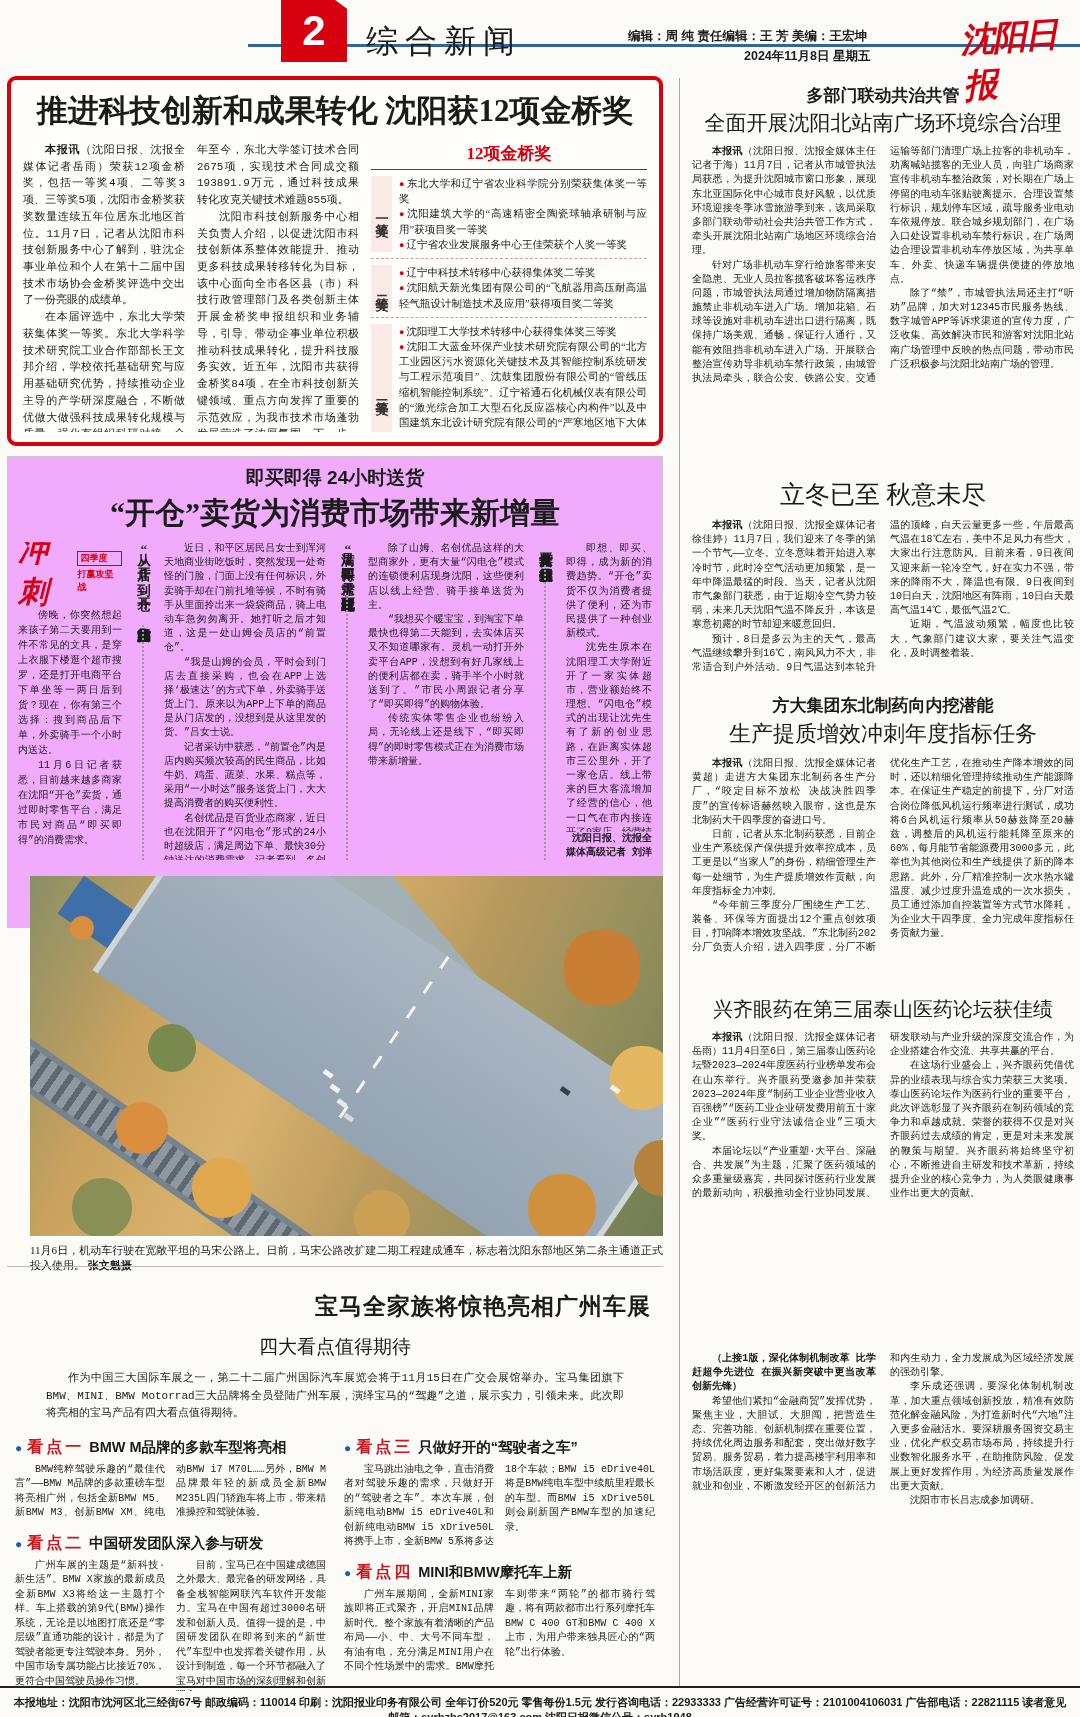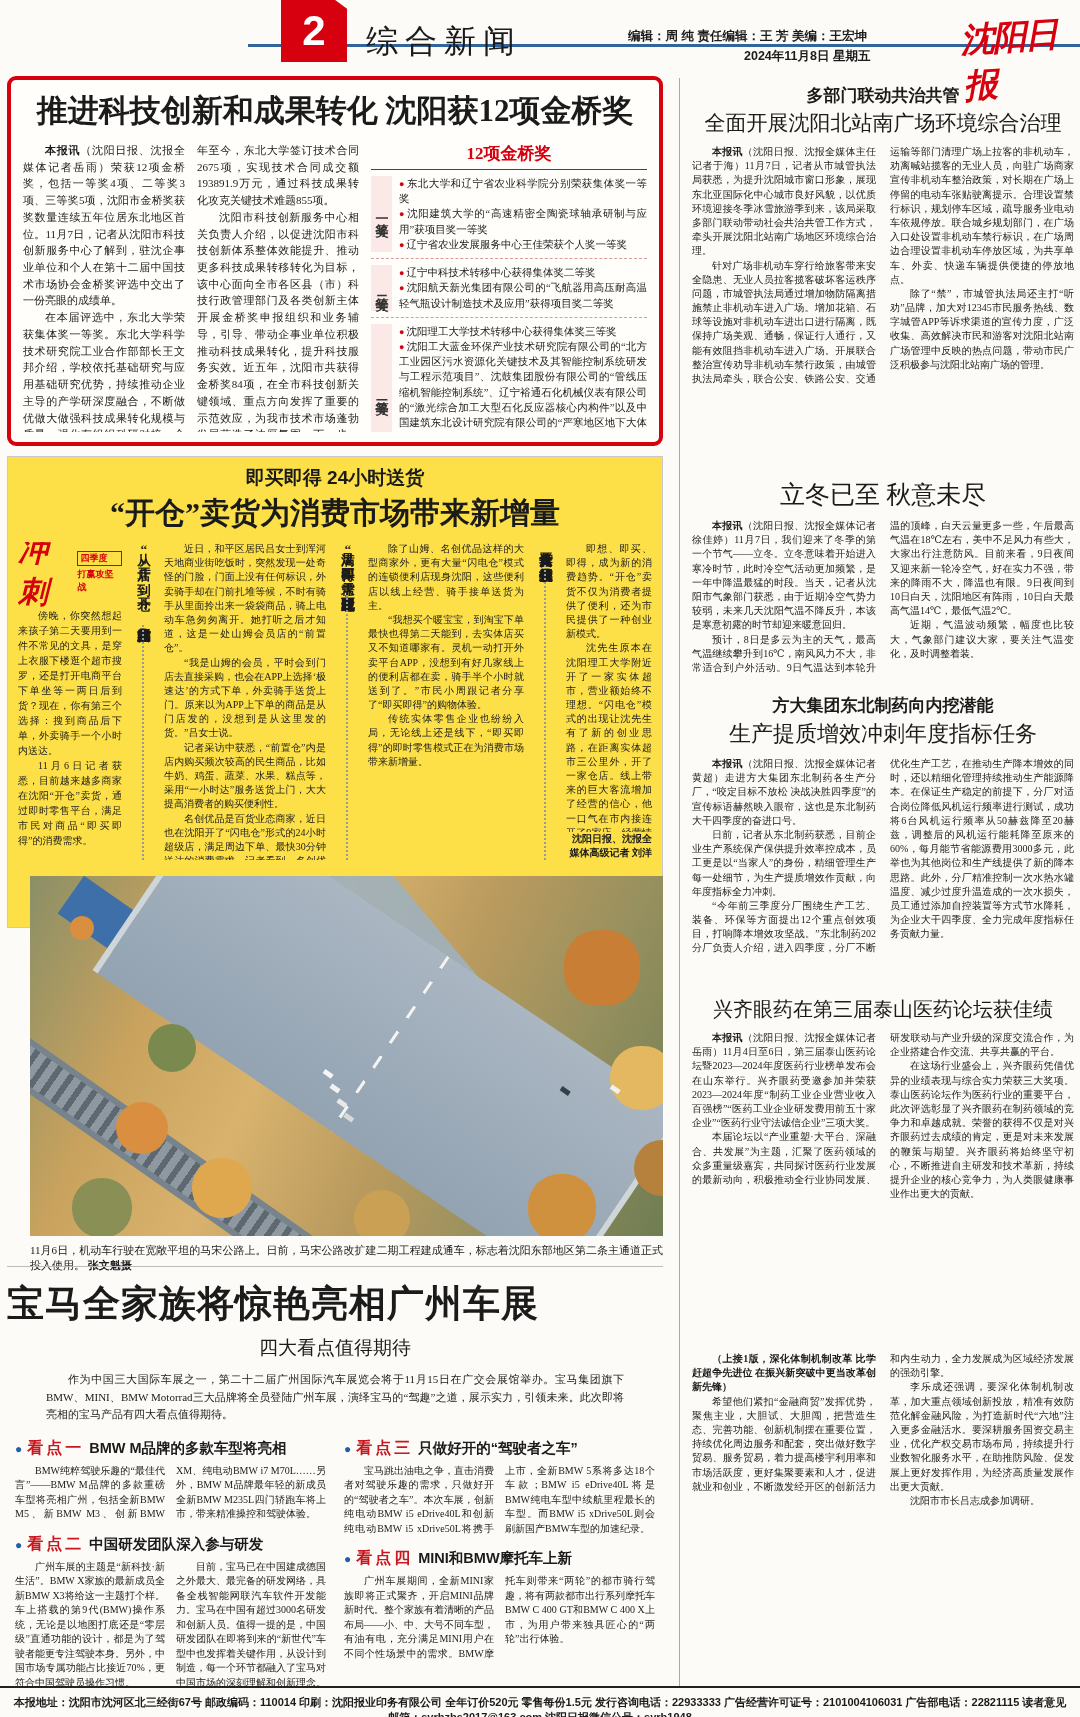--- a/index.html
+++ b/index.html
@@ -11,21 +11,21 @@
           clip-path:polygon(0 0,82% 0,100% 14%,100% 100%,0 100%);
           display:flex;align-items:center;justify-content:center;}
   .ribbon span{color:#fff;font-size:42px;font-weight:bold;font-family:"Liberation Sans",sans-serif;line-height:1;}
   .section-title{position:absolute;left:366px;top:20px;font-size:32px;font-weight:normal;letter-spacing:7px;
                  font-family:"Liberation Sans",sans-serif;}
   .editors{position:absolute;left:628px;top:28px;font-size:12.5px;font-weight:bold;font-family:"Liberation Sans",sans-serif;}
   .pubdate{position:absolute;left:744px;top:48px;font-size:12.5px;font-weight:bold;font-family:"Liberation Sans",sans-serif;}
   .masthead{position:absolute;left:962px;top:14px;width:112px;font-size:34px;font-weight:bold;color:#d6000f;
             transform:rotate(-4deg);letter-spacing:-2px;font-style:italic;}
   
-  p{margin:0;text-indent:2em;text-align:justify;}
+  p{margin:0;text-indent:2em;text-align:justify;font-family:Liberation Mono, monospace;}
   .lead-label{font-weight:bold;}
   .byline{text-indent:0;text-align:right;font-weight:bold;}
   
   .leadbox{position:absolute;left:7px;top:76px;width:656px;height:370px;border:4px solid #d6000f;
            border-radius:9px;background:#fffefb;padding:8px 12px 6px;box-sizing:border-box;}
   .leadbox h1{margin:2px 0 10px;text-align:center;font-size:31px;letter-spacing:0px;font-weight:bold;}
   .lead-body{display:flex;gap:12px;height:290px;overflow:hidden;}
   .lead-col{width:162px;font-size:11px;line-height:1.52;overflow:hidden;}
   .awards{flex:1;display:flex;flex-direction:column;overflow:hidden;}
   .awards-title{color:#d6000f;font-weight:bold;font-size:17px;text-align:center;margin:0 0 4px;}
@@ -33,21 +33,21 @@
   .award-group{display:flex;gap:7px;padding:6px 0;}
   .award-group + .award-group{border-top:1.5px dashed #d99a9a;}
   .award-label{width:21px;background:#fbe9e7;color:#333;font-weight:bold;font-size:13px;
                writing-mode:vertical-rl;text-orientation:upright;display:flex;align-items:center;justify-content:center;
                letter-spacing:2px;}
   .award-items{flex:1;list-style:none;margin:0;padding:0;font-size:10.5px;line-height:1.45;}
   .award-items li{text-align:justify;}
   .award-items li::before{content:"●";color:#d6000f;margin-right:2px;font-size:9px;}
   
   .kaicang{position:absolute;left:7px;top:456px;width:656px;height:472px;border:1px solid #c9c9c9;
-           background:#fde047;box-sizing:border-box;padding:6px 10px;}
+           background:#f0abfc;box-sizing:border-box;padding:6px 10px;}
   .kc-kicker{text-align:center;font-size:19px;font-weight:bold;margin:2px 0 2px;font-family:"Liberation Sans",sans-serif;}
   .kaicang h2{margin:0 0 8px;text-align:center;font-size:30px;font-weight:bold;}
   .kc-body{display:flex;gap:9px;height:318px;overflow:hidden;}
   .kc-side{width:104px;display:flex;flex-direction:column;}
   .kc-logo{height:60px;display:flex;align-items:center;gap:4px;margin-bottom:6px;}
   .kc-logo .word{color:#d6000f;font-size:30px;font-weight:bold;font-style:italic;letter-spacing:-2px;}
   .kc-logo .tags{display:flex;flex-direction:column;gap:2px;}
   .kc-logo .tag1{color:#d6000f;font-size:9px;font-weight:bold;border:1px solid #d6000f;padding:0 2px;}
   .kc-logo .tag2{color:#d6000f;font-size:9px;font-weight:bold;}
   .kc-side-text{font-size:10px;line-height:1.5;overflow:hidden;}
@@ -79,21 +79,21 @@
   .ph-rail::before{content:"";position:absolute;inset:6px 0;background:
      repeating-linear-gradient(90deg,#5d6871 0 6px,#8d98a1 6px 14px);}
   .ph-bldg{position:absolute;left:30px;top:30px;width:120px;height:46px;background:#3e6fa8;transform:rotate(35deg);}
   .ph-cars{position:absolute;left:300px;top:210px;width:10px;height:5px;background:#f2f2f2;transform:rotate(35deg);
      box-shadow:14px 8px 0 #e8e8e8,28px 16px 0 #dadada,-14px -8px 0 #f5f5f5,190px -130px 0 #33404a,230px -160px 0 #f0f0f0;}
   .caption{position:absolute;left:30px;top:1243px;width:633px;font-size:11px;line-height:1.4;text-align:justify;}
   .caption .shot{font-weight:bold;}
   
   .bmw{position:absolute;left:7px;top:1266px;width:656px;height:420px;border-top:1px solid #bbb;padding-top:12px;
        box-sizing:border-box;}
-  .bmw h2{margin:0;text-align:left;font-size:37px;font-weight:bold;letter-spacing:1px;}
+  .bmw h2{margin:12px;text-align:right;font-size:23px;font-weight:bold;letter-spacing:1px;}
   .bmw .sub{text-align:center;font-size:19px;margin-top:6px;font-family:"Liberation Sans",sans-serif;}
   .bmw .intro{width:578px;margin:10px auto 10px;font-size:11px;line-height:1.6;}
   .kd-row{display:flex;gap:18px;padding:0 8px;height:258px;overflow:hidden;}
   .kd-colwrap{flex:1;display:flex;flex-direction:column;}
   .kd-block{margin-bottom:8px;}
   .kd-head{display:flex;align-items:baseline;gap:5px;margin:4px 0 5px;text-indent:0;}
   .kd-head::before{content:"●";color:#1f5fa8;font-size:12px;}
   .kd-label{color:#c8171e;font-weight:bold;font-size:16px;letter-spacing:3px;}
   .kd-title{font-weight:bold;font-size:14.5px;font-family:"Liberation Sans",sans-serif;}
   .kd-body{column-count:2;column-gap:11px;font-size:10px;line-height:1.45;}

